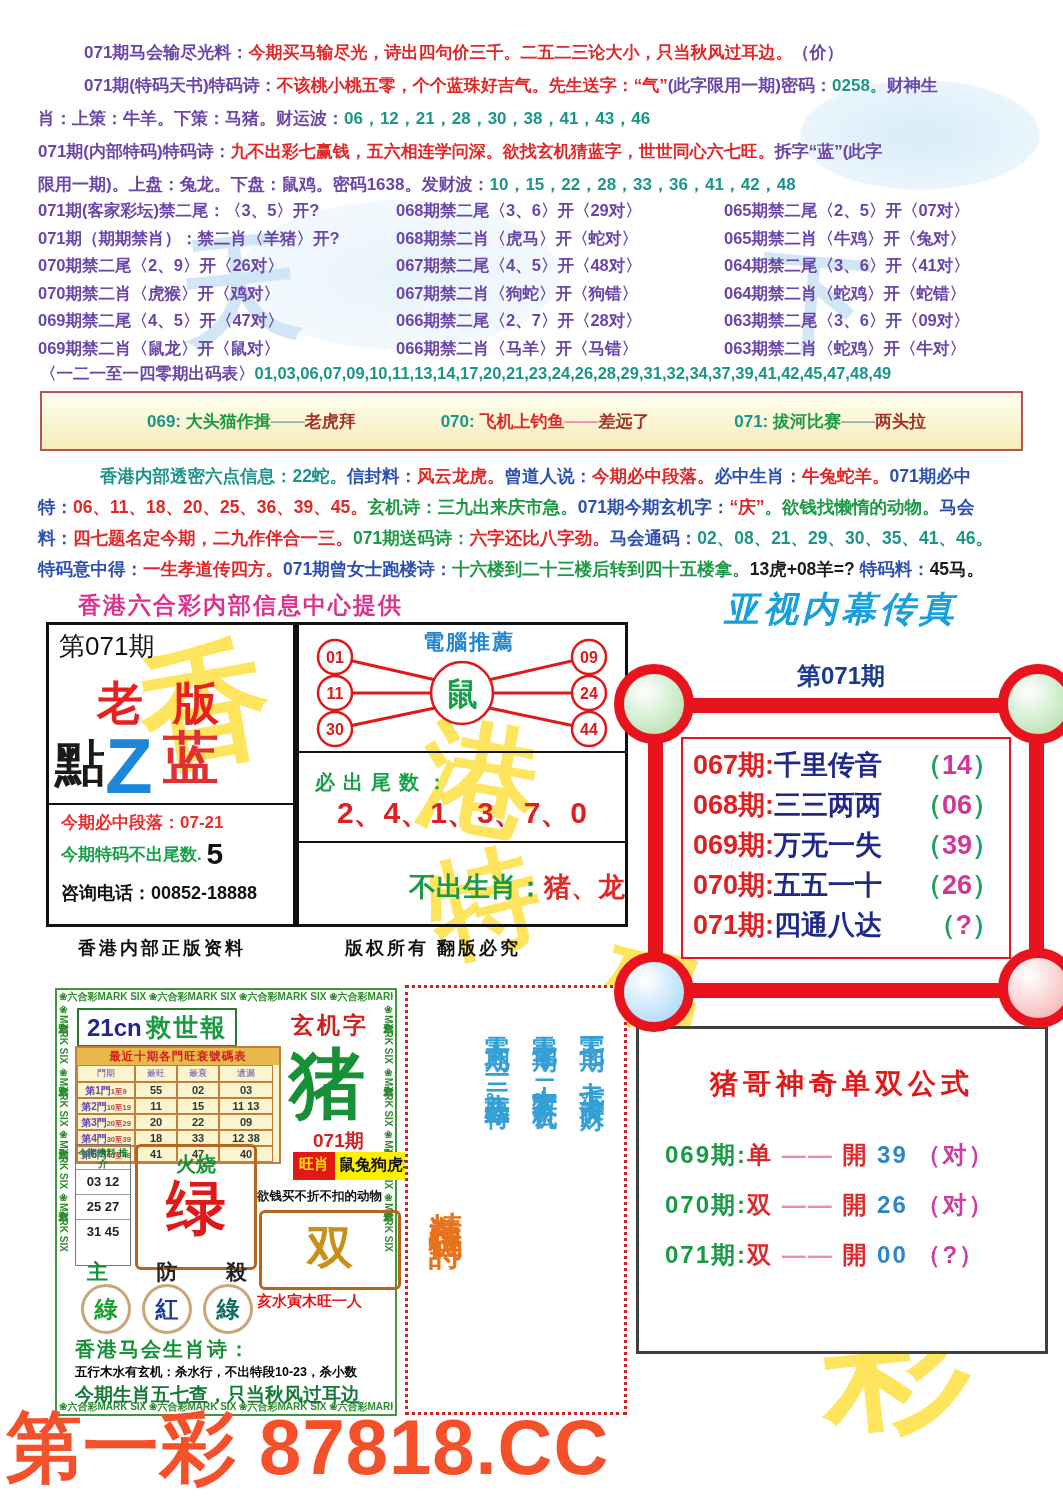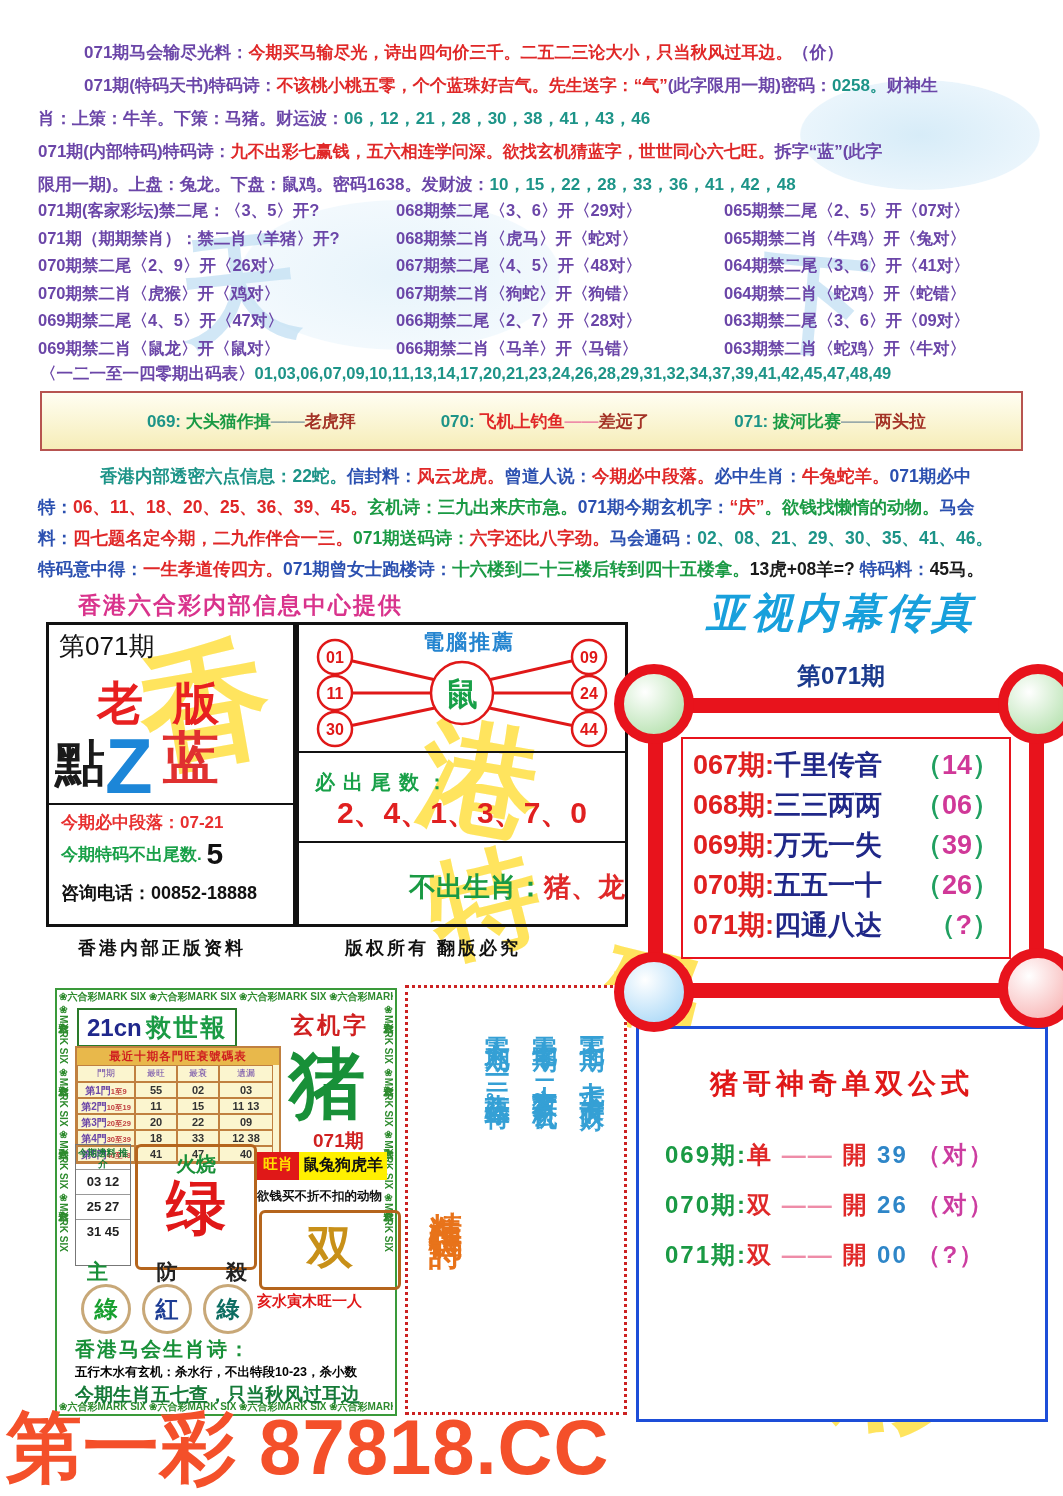--- a/index.html
+++ b/index.html
@@ -59,21 +59,21 @@
   .mr-sub2{position:absolute;left:0;right:0;top:126px;height:90px;border-top:2px solid #111;}
   .mr-sub3{position:absolute;left:0;right:0;top:216px;bottom:0;border-top:2px solid #111;}
   .mr-wlabel{position:absolute;left:16px;top:16px;font-size:20px;font-weight:bold;color:#18A048;letter-spacing:8px;text-align:center;}
   .mr-wnums{position:absolute;left:0;right:0;top:40px;text-align:center;font-size:30px;font-weight:bold;color:#E02020;}
   .mr-sx{position:absolute;left:0;right:0;top:26px;text-align:right;font-size:27px;font-weight:bold;}
 
   .mid-cap-l{left:78px;top:936px;font-size:18px;font-weight:bold;color:#111;letter-spacing:3px;}
   .mid-cap-r{left:345px;top:936px;font-size:18px;font-weight:bold;color:#111;letter-spacing:3px;}
 
   
-  .ya-title{left:636px;top:586px;width:410px;text-align:center;font-size:41px;font-weight:bold;font-style:italic;
+  .ya-title{left:636px;top:586px;width:410px;text-align:center;font-size:35px;font-weight:bold;font-style:italic;
             color:#18A0DC;letter-spacing:4px;white-space:nowrap;}
   .ya-period{left:636px;top:660px;width:410px;text-align:center;font-size:24px;font-weight:bold;color:#1A3A8C;}
   .ya-frame{left:648px;top:698px;width:396px;height:300px;border:15px solid #E8131C;border-radius:4px;box-sizing:border-box;}
   .ya-inner{position:absolute;left:18px;top:24px;right:18px;bottom:24px;border:2px solid #E8131C;padding:6px 10px;}
   .ya-row{display:flex;align-items:center;height:40px;font-size:27px;font-weight:bold;white-space:nowrap;}
   .ya-qi{color:#E02020;}
   .ya-text{color:#202888;}
   .ya-num{margin-left:auto;}
   .ya-paren{color:#20A060;}
   .ya-digits{color:#D03898;}
@@ -103,21 +103,21 @@
   .gt-door b{color:#6B46A8;font-size:10px;}
   .gt-door i{color:#C04040;font-size:7.5px;margin-top:41px;}
   .jsb-period{position:absolute;left:240px;top:122px;font-size:19px;font-weight:bold;color:#D02020;}
   .minibox{position:absolute;left:2px;top:138px;width:54px;height:120px;border:1.5px solid #777;}
   .minibox .hd{font-size:9.5px;color:#157A38;text-align:center;line-height:11px;padding-top:2px;font-weight:bold;}
   .minibox .nm{font-size:13px;font-weight:bold;color:#222;text-align:center;border-top:1px solid #999;line-height:24px;}
   .hsframe{position:absolute;left:62px;top:138px;width:116px;height:120px;border:3px solid #B5651D;border-radius:6px;text-align:center;}
   .hs-top{font-size:20px;font-weight:bold;color:#189038;margin-top:4px;}
   .hs-lv{font-size:60px;font-weight:bold;color:#E01818;line-height:1;}
   .wx-row{position:absolute;left:184px;top:146px;display:flex;height:28px;white-space:nowrap;}
-  .wx-label{background:#E01818;color:#FFE000;font-size:15px;font-weight:bold;padding:3px 6px;}
+  .wx-label{background:#E01818;color:#FFE000;font-size:15px;font-weight:bold;padding:3px 6px;margin-left:36px;}
   .wx-val{background:#FFF000;color:#111;font-size:16px;font-weight:bold;padding:3px 4px;}
   .jsb-yuqian{position:absolute;left:184px;top:182px;font-size:12.5px;font-weight:bold;color:#111;white-space:nowrap;}
   .shframe{position:absolute;left:186px;top:204px;width:136px;height:74px;border:3px solid #B5651D;border-radius:6px;text-align:center;}
   .sh-char{font-size:46px;font-weight:bold;color:#C89018;line-height:68px;}
   .jsb-hai{position:absolute;left:184px;top:286px;font-size:15px;font-weight:bold;color:#E01818;white-space:nowrap;}
   .zfs{position:absolute;left:14px;top:252px;width:160px;display:flex;justify-content:space-between;font-size:21px;font-weight:bold;}
   .zfs span:first-child{color:#189038;} .zfs span{color:#222;}
   .crow{position:absolute;left:8px;top:278px;width:172px;display:flex;justify-content:space-between;}
   .circ{width:44px;height:44px;border:3px solid #C8A878;border-radius:50%;text-align:center;line-height:44px;
         font-size:23px;font-weight:bold;background:#fff;}
@@ -126,21 +126,21 @@
   .jsb-wuxing{position:absolute;left:2px;top:358px;font-size:12.5px;font-weight:bold;color:#000000;white-space:nowrap;}
   .jsb-jinqi{position:absolute;left:2px;top:376px;font-size:19px;font-weight:bold;color:#157A38;white-space:nowrap;}
 
   
   .poem{left:405px;top:985px;width:222px;height:430px;border:3px dotted #CC2222;box-sizing:border-box;
         display:flex;justify-content:space-evenly;background:#fff;}
   .pcol{writing-mode:vertical-rl;font-size:25px;font-weight:bold;color:#35A0D5;padding-top:28px;letter-spacing:4px;}
   .ptitle{writing-mode:vertical-rl;font-size:33px;font-weight:bold;color:#E8731A;align-self:center;letter-spacing:6px;padding-top:0;}
 
   
-  .zg{left:636px;top:1026px;width:412px;height:396px;border:3px solid #1d4ed8;box-sizing:border-box;background:#fff;}
+  .zg{left:636px;top:1026px;width:412px;height:328px;border:3px solid #404040;box-sizing:border-box;background:#fff;}
   .zg-title{text-align:center;margin-top:36px;font-size:28px;font-weight:bold;color:#E01818;letter-spacing:5px;}
   .zg-rows{margin:36px 0 0 26px;}
   .zg-row{height:50px;font-size:24px;font-weight:bold;letter-spacing:2px;white-space:nowrap;}
 
   
   .banner{left:6px;top:1396px;font-size:76px;font-weight:900;color:#F4502A;letter-spacing:1px;white-space:nowrap;z-index:6;
           transform:scaleY(1.02);transform-origin:top left;}
 </style>
 </head>
 <body>

